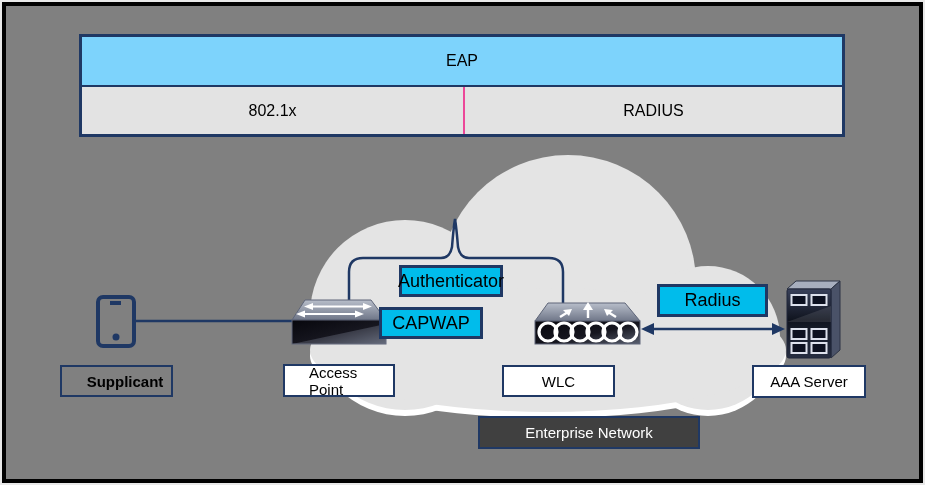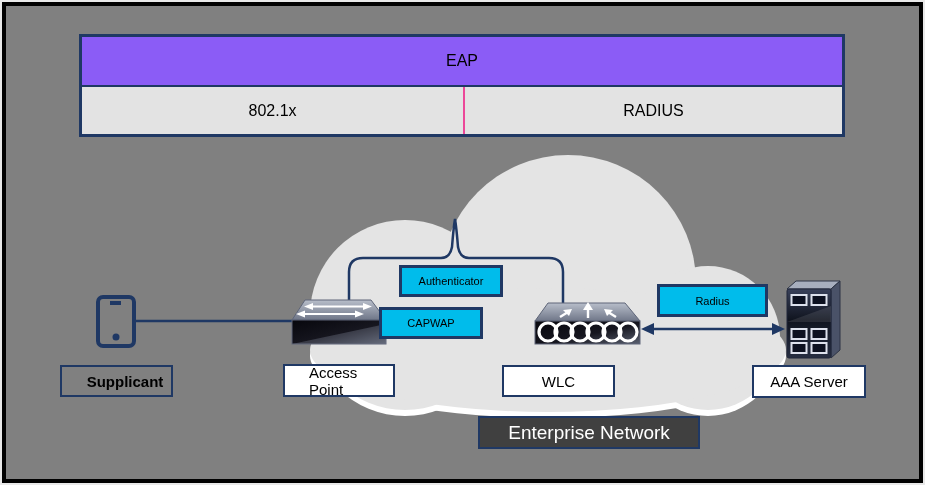--- a/index.html
+++ b/index.html
@@ -25,40 +25,40 @@
 
   
   .ptable {
     position:absolute; left:79px; top:34px;
     width:766px; height:103px;
     border:3px solid #1F3864;
     background:#E3E3E3;
     z-index:5;
   }
   .ptable .row-eap {
-    height:50px; background:#8b5cf6;
+    height:50px; background:#7dd3fc;
     border-bottom:2px solid #1F3864;
     display:flex; align-items:center; justify-content:center;
     font-size:16px; color:#000;
   }
   .ptable .row-bottom { display:flex; height:47px; }
   .ptable .cell {
     display:flex; align-items:center; justify-content:center;
     font-size:16px; color:#000; background:#E3E3E3;
   }
   .ptable .cell-dot1x { width:50.4%; border-right:2px solid #ec4899; }
   .ptable .cell-radius { flex:1; }
 
   
   .tag {
     position:absolute; z-index:6;
     background:#00BCEB;
     border:3px solid #1F3864;
     display:flex; align-items:center; justify-content:center;
-    font-size:11px; color:#000;
+    font-size:18px; color:#000;
   }
   .tag-authenticator { left:399px; top:265px; width:104px; height:32px; }
   .tag-capwap        { left:379px; top:307px; width:104px; height:32px; }
   .tag-radius        { left:657px; top:284px; width:111px; height:33px; }
 
   
   .node-label {
     position:absolute; z-index:6;
     background:#ffffff;
     border:2.5px solid #1F3864;
@@ -72,21 +72,21 @@
   .label-access-point { left:283px; top:364px; width:112px; height:33px;padding-left:24px; }
   .label-wlc          { left:502px; top:365px; width:113px; height:32px; }
   .label-aaa          { left:752px; top:365px; width:114px; height:33px; }
 
   .enterprise {
     position:absolute; left:478px; top:416px;
     width:222px; height:33px; z-index:6;
     background:#404040;
     border:2.5px solid #1F3864;
     display:flex; align-items:center; justify-content:center;
-    font-size:19px; color:#ffffff;
+    font-size:15px; color:#ffffff;
   }
 </style>
 </head>
 <body>
 
 <div class="screen">
 
   <svg class="layer" width="925" height="485" viewBox="0 0 925 485">
     <defs>
       <linearGradient id="gTop" x1="0" y1="0" x2="0" y2="1">

